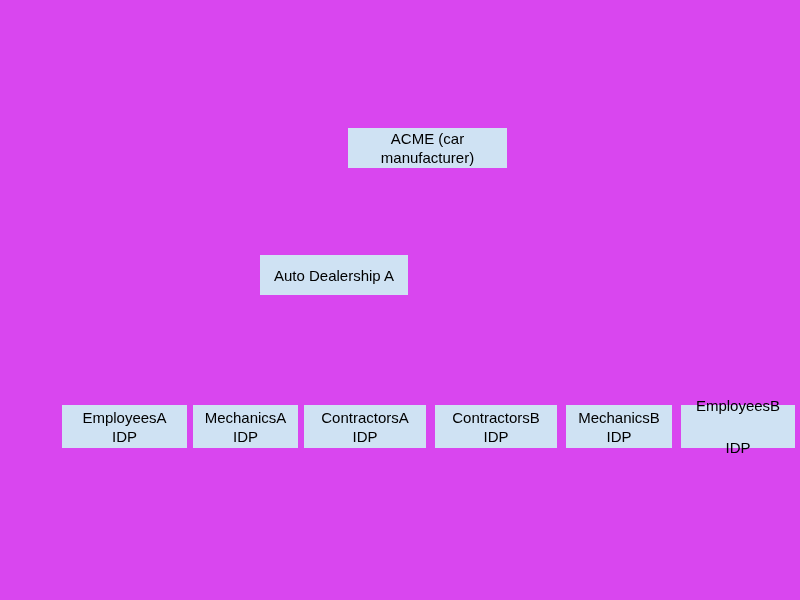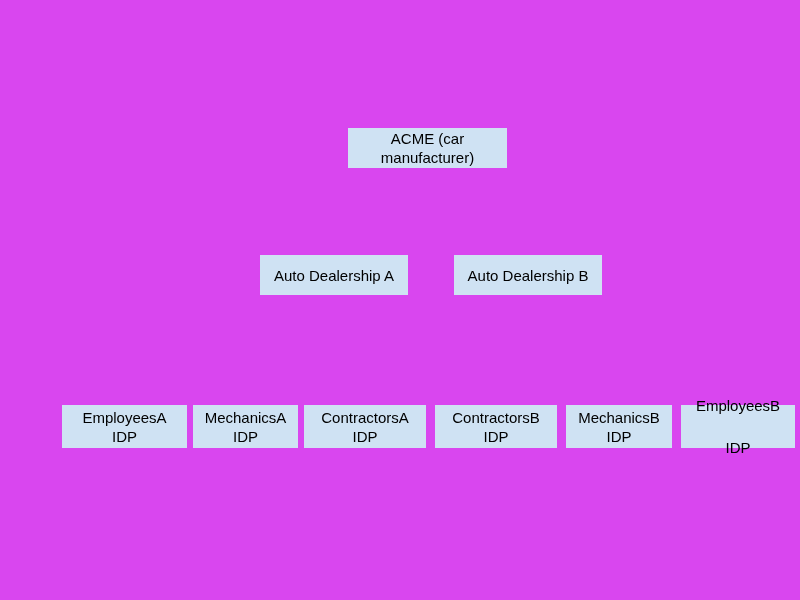--- a/index.html
+++ b/index.html
@@ -48,23 +48,20 @@
 <div class="canvas">
 
   <div class="node box-acme">
     <div class="line">ACME (car</div>
     <div class="line">manufacturer)</div>
   </div>
 
   <div class="node box-dealer-a">
     <div class="line">Auto Dealership A</div>
   </div>
-  <div class="node box-dealer-b">
-    <div class="line">Auto Dealership B</div>
-  </div>
 
   <div class="node box-emp-a">
     <div class="line">EmployeesA</div>
     <div class="line">IDP</div>
   </div>
   <div class="node box-mech-a">
     <div class="line">MechanicsA</div>
     <div class="line">IDP</div>
   </div>
   <div class="node box-con-a">

